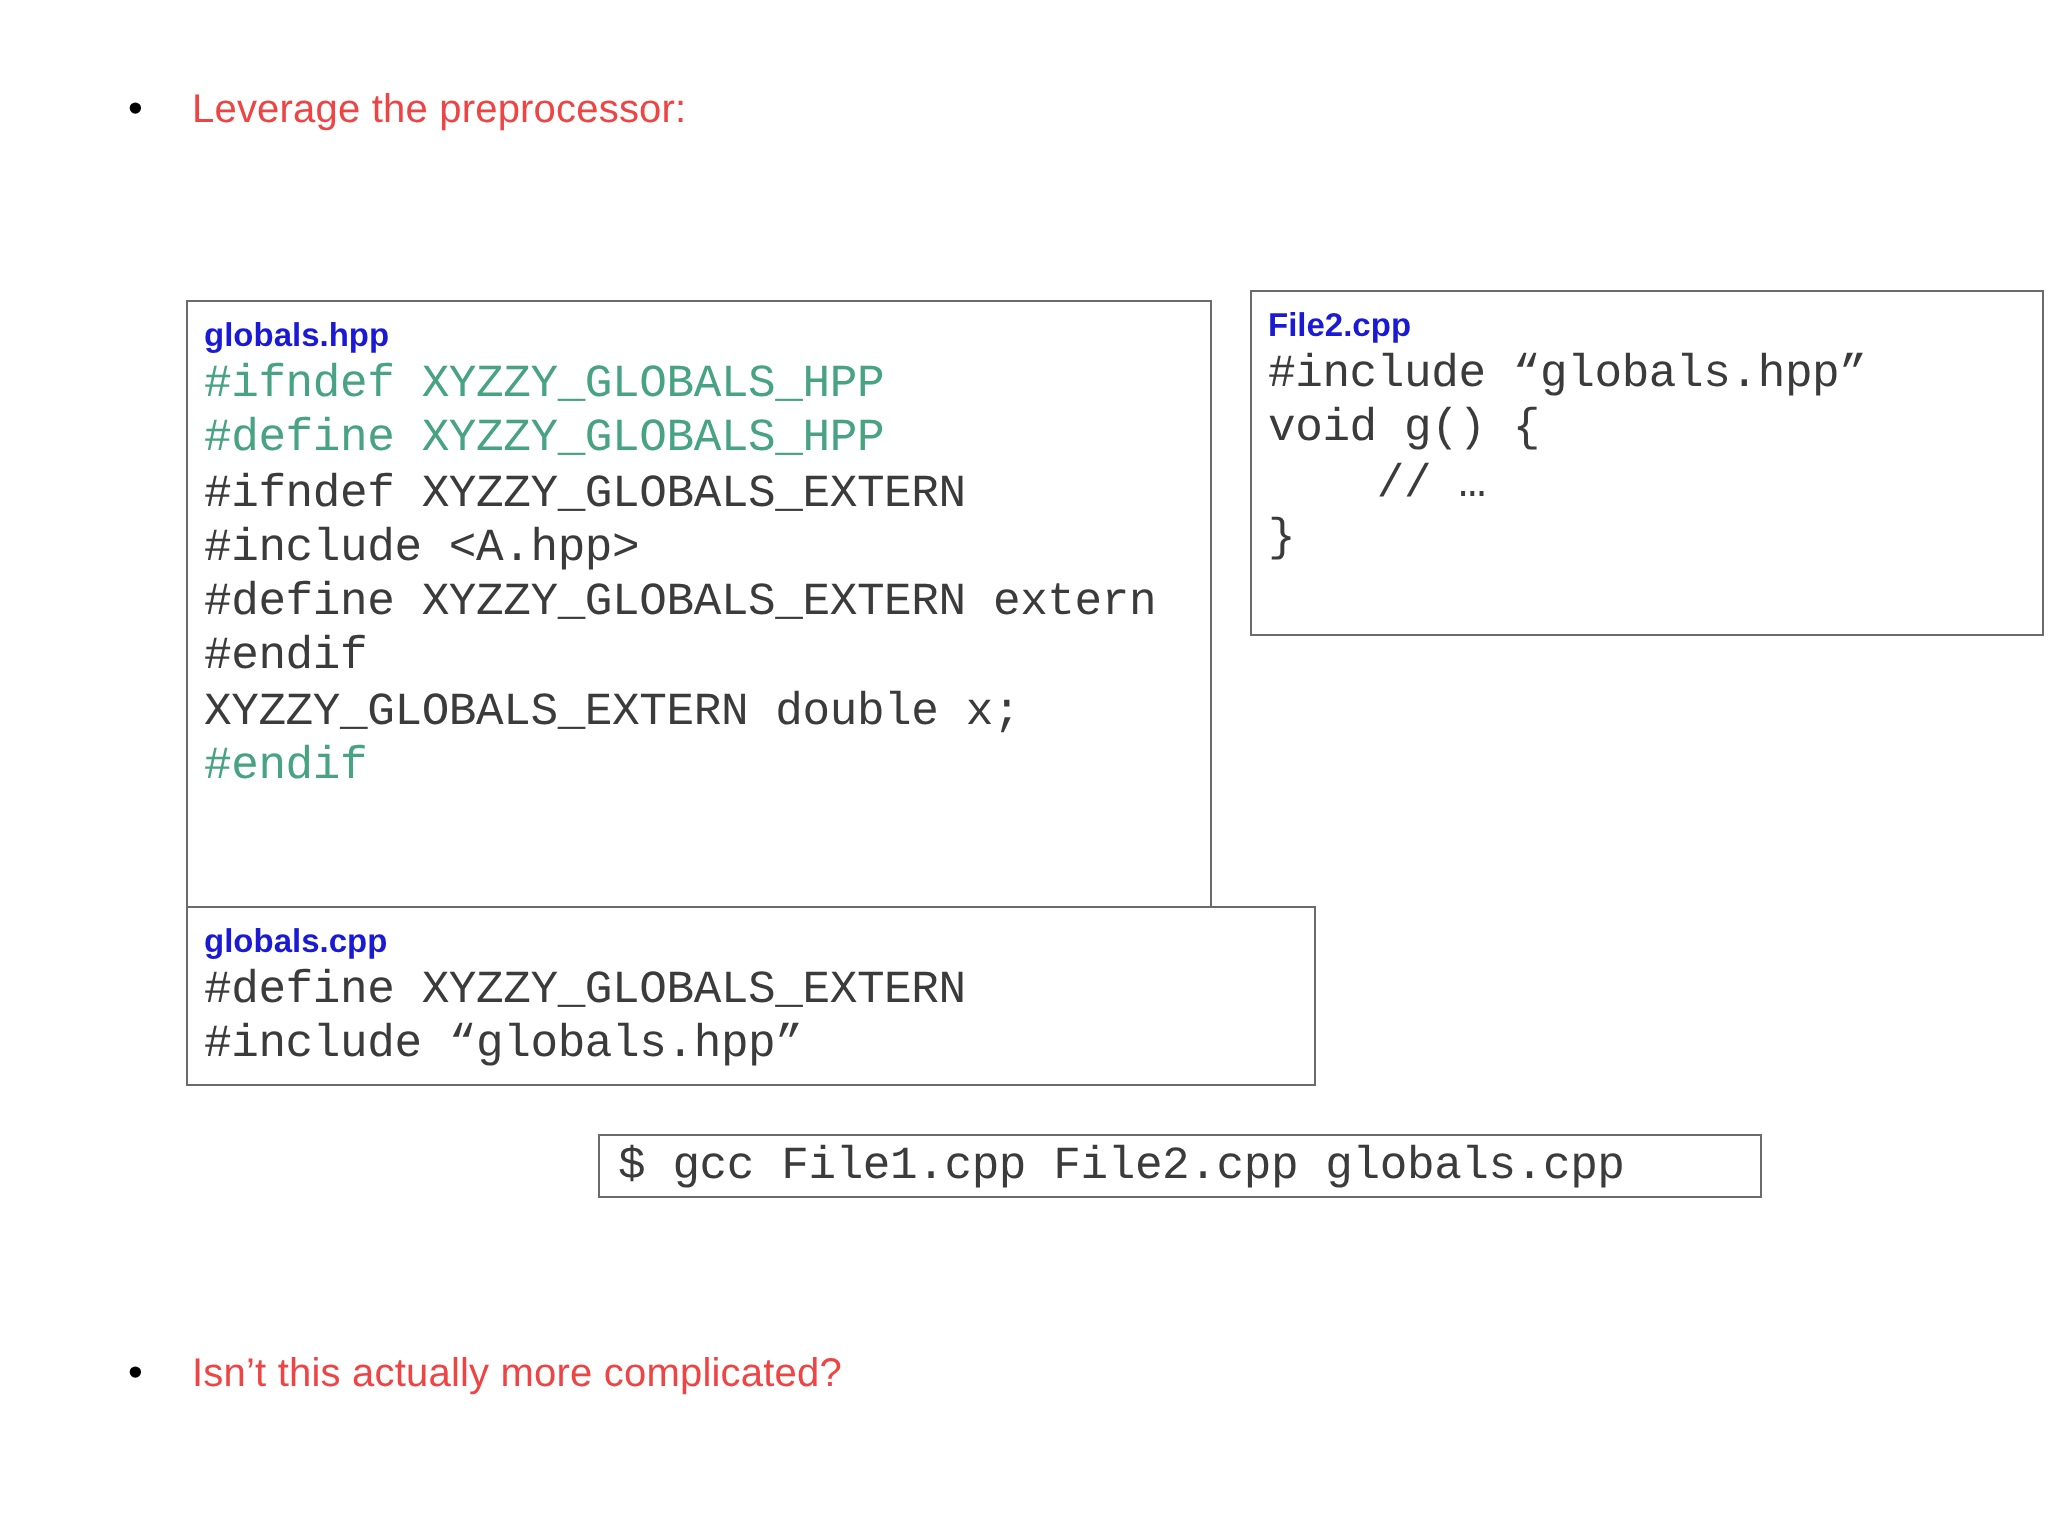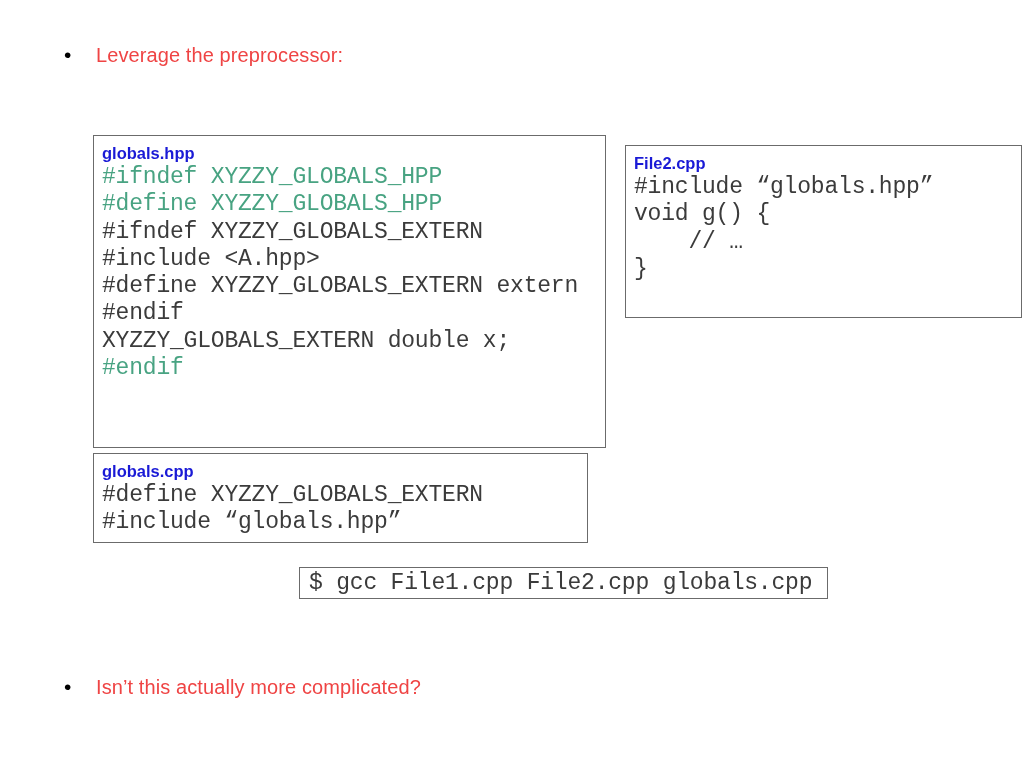--- a/index.html
+++ b/index.html
@@ -60,43 +60,43 @@
     font-size: 23px;
     line-height: 27.3px;
     color: #3b3b3b;
     white-space: pre;
     letter-spacing: -0.2px;
   }
   .code-line.green { color: #48a382; }
 
   #box-globals-hpp {
     left: 93px;
-    top: 135px;
+    top: 150px;
     width: 513px;
     height: 313px;
   }
   #box-file2-cpp {
     left: 625px;
     top: 145px;
     width: 397px;
     height: 173px;
   }
   #box-globals-cpp {
     left: 93px;
     top: 453px;
-    width: 495px;
+    width: 565px;
     height: 90px;
   }
 
   
   #box-command {
     position: absolute;
     left: 299px;
     top: 567px;
-    width: 529px;
+    width: 582px;
     height: 32px;
     background: #ffffff;
     border: 1px solid #6b6b6b;
     box-sizing: border-box;
     display: flex;
     align-items: center;
     padding-left: 9px;
   }
   #box-command .code-line {
     line-height: 20px;

